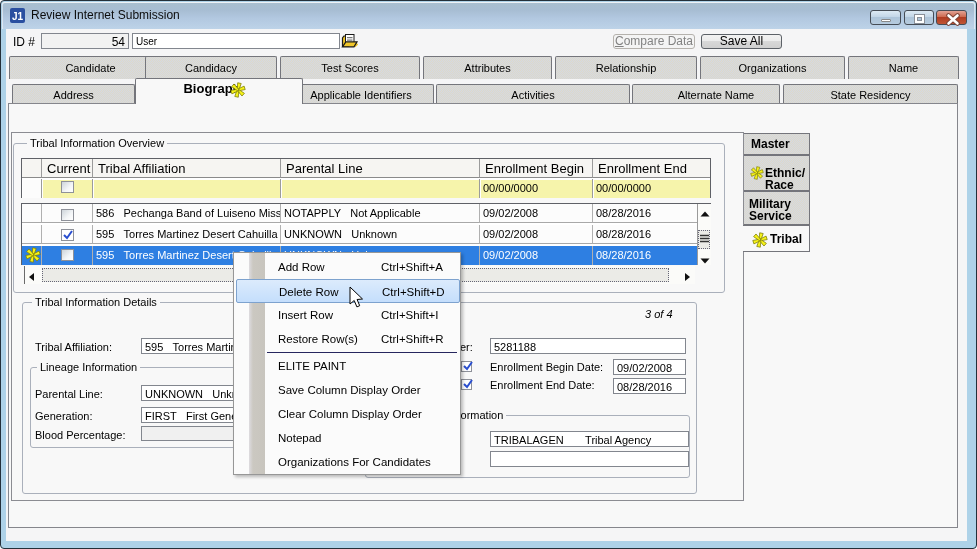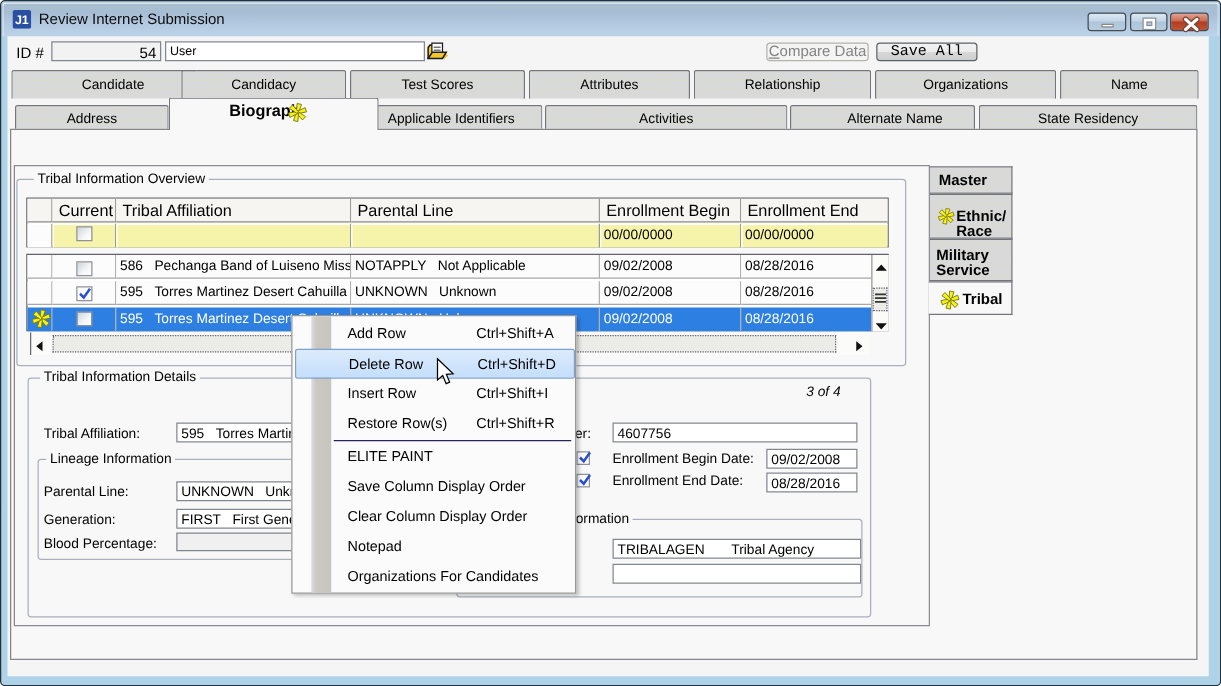--- a/index.html
+++ b/index.html
@@ -24,21 +24,21 @@
 #btn-min i{position:absolute;left:10px;top:8px;width:10px;height:3px;background:#fff;border:1px solid #888;border-radius:1px;}
 #btn-max i{position:absolute;left:10px;top:4px;width:9px;height:8px;border:2px solid #fff;background:transparent;box-shadow:0 0 0 1px #8a9099, inset 0 0 0 1px #8a9099;}
 #btn-close svg{position:absolute;left:8px;top:2px;}
 
 .fld{position:absolute;border:1px solid #82868e;background:#fff;font-size:11px;line-height:14px;padding:1px 3px;white-space:nowrap;overflow:hidden;}
 #id-label{left:13px;top:35px;font-size:12px;}
 #id-num{left:41px;top:33px;width:88px;height:16px;background:#f2f2f2;text-align:right;font-size:12px;}
 #id-user{left:132px;top:33px;width:208px;height:16px;font-size:10px;}
 .pushbtn{position:absolute;top:34px;height:15px;border-radius:3px;font-size:12px;text-align:center;line-height:13px;}
 #btn-compare{left:613px;width:82px;border:1px solid #b5b2ad;background:#f4f4f4;color:#838383;}
-#btn-saveall{left:701px;width:81px;border:1px solid #5c6167;background:linear-gradient(#f2f2f2,#ebebeb 50%,#d8d8d8 50%,#cfcfcf);font-family:Liberation Mono, monospace;}
+#btn-saveall{left:701px;width:81px;border:1px solid #5c6167;background:linear-gradient(#f2f2f2,#ebebeb 50%,#d8d8d8 50%,#cfcfcf);}
 #btn-compare u,#btn-saveall u{text-decoration:underline;}
 
 .tab{position:absolute;height:19px;background:repeating-conic-gradient(#ddd8cb 0% 25%, #d5dae1 25% 50%) 0 0/2px 2px;border:1px solid #74757b;border-bottom:none;border-radius:2px 2px 0 0;text-align:center;line-height:18px;font-size:11px;}
 .trow1{top:56px;height:23px;line-height:22px;}
 .trow2{top:84px;height:21px;line-height:20px;}
 
 #page{position:absolute;left:8px;top:103px;width:950px;height:425px;background:#f8f8f8;border:1px solid #85868c;}
 #bio-tab{position:absolute;left:135px;top:78px;width:168px;height:26px;background:#f8f8f8;border:1px solid #74757b;border-bottom:none;border-radius:2px 2px 0 0;text-align:center;font-weight:bold;font-size:13px;line-height:19px;z-index:5;padding-right:14px;}
 
 #panel{position:absolute;left:11px;top:132px;width:733px;height:369px;background:#f8f8f8;border:1px solid #8b8c92;}
@@ -228,21 +228,21 @@
 <div class="gb" style="left:30px;top:367px;width:290px;height:81px;">
     <span style="left:6px;">Lineage Information</span>
   </div>
 <div class="lbl" style="left:35px;top:388px;">Parental Line:</div>
 <div class="fld" style="left:141px;top:385px;width:169px;height:16px;">UNKNOWN&nbsp;&nbsp;&nbsp;Unknown</div>
 <div class="lbl" style="left:35px;top:410px;">Generation:</div>
 <div class="fld" style="left:141px;top:407px;width:169px;height:16px;">FIRST&nbsp;&nbsp;&nbsp;First Generation</div>
 <div class="lbl" style="left:35px;top:429px;">Blood Percentage:</div>
 <div class="fld" style="left:141px;top:426px;width:110px;height:15px;background:#f0f0f0;"></div>
 <div class="lbl" style="left:375px;top:341px;">Enrollment Number:</div>
-<div class="fld" style="left:490px;top:338px;width:196px;height:16px;">4607756</div>
+<div class="fld" style="left:490px;top:338px;width:196px;height:16px;">5281188</div>
 <div class="abs" style="left:461px;top:361px;width:11px;height:11px;border:1px solid #8e9199;background:#fff;"></div>
 <svg class="abs" style="left:462px;top:360px" width="12" height="12">
     <path d="M2,6 L5,9 L10,2" stroke="#2a4fd0" stroke-width="2" fill="none"></path>
   </svg>
 <div class="lbl" style="left:490px;top:361px;">Enrollment Begin Date:</div>
 <div class="fld" style="left:613px;top:359px;width:73px;height:16px;">09/02/2008</div>
 <div class="abs" style="left:461px;top:379px;width:11px;height:11px;border:1px solid #8e9199;background:#fff;"></div>
 <svg class="abs" style="left:462px;top:378px" width="12" height="12">
     <path d="M2,6 L5,9 L10,2" stroke="#2a4fd0" stroke-width="2" fill="none"></path>
   </svg>

